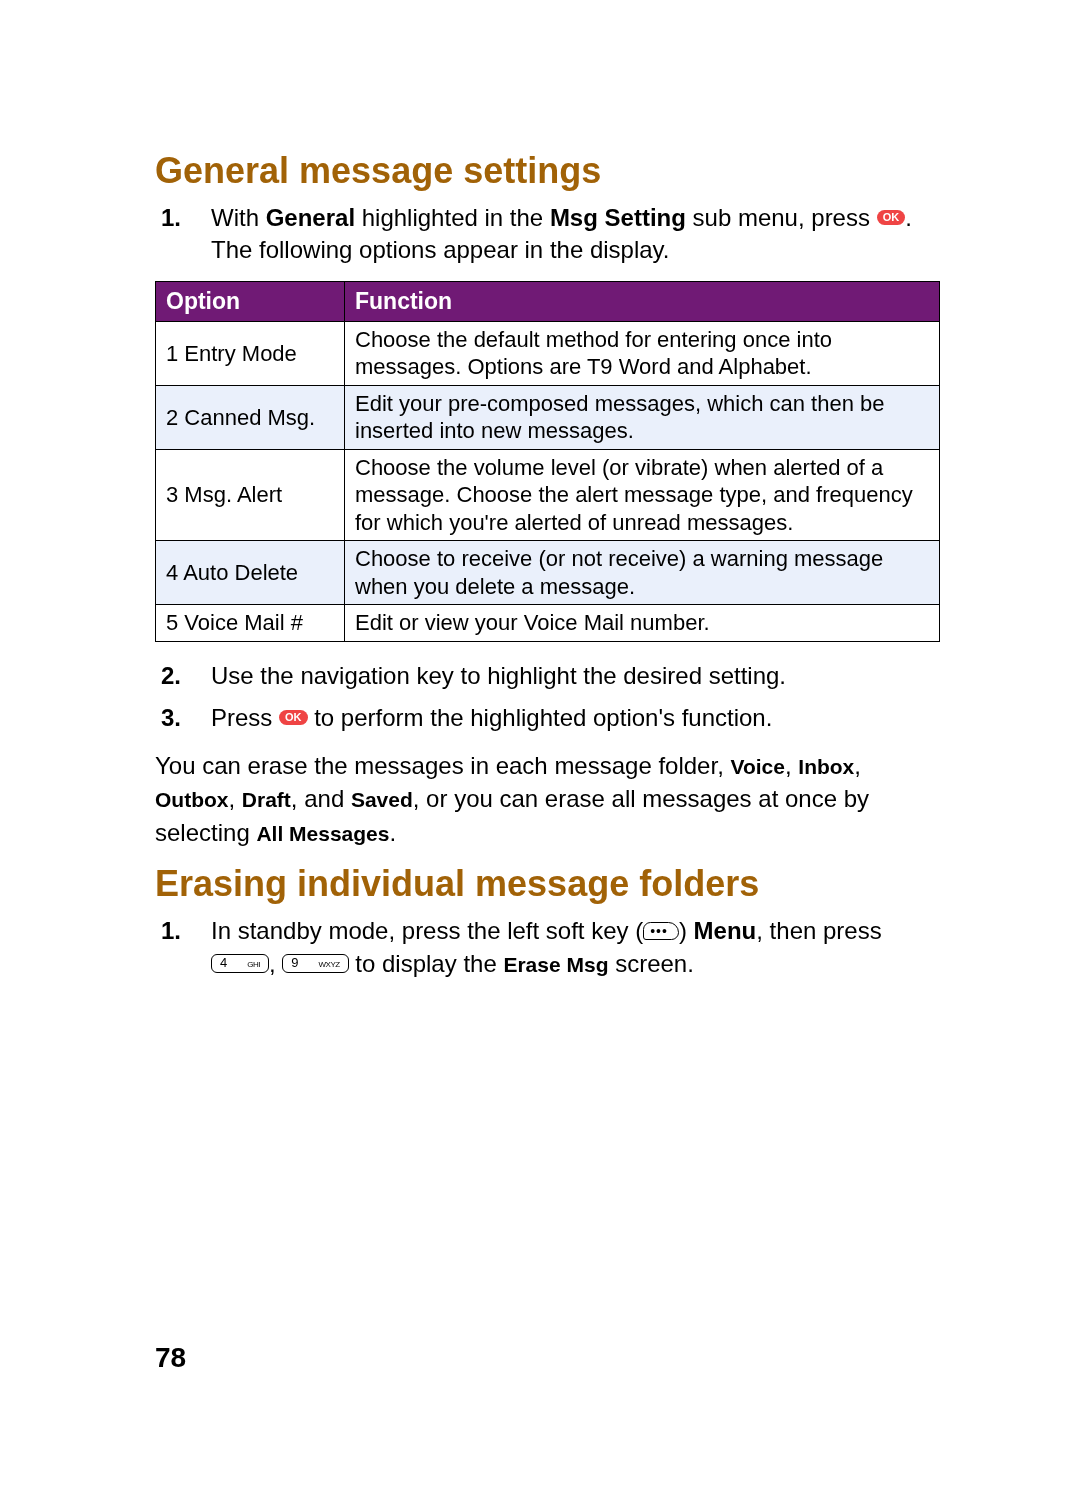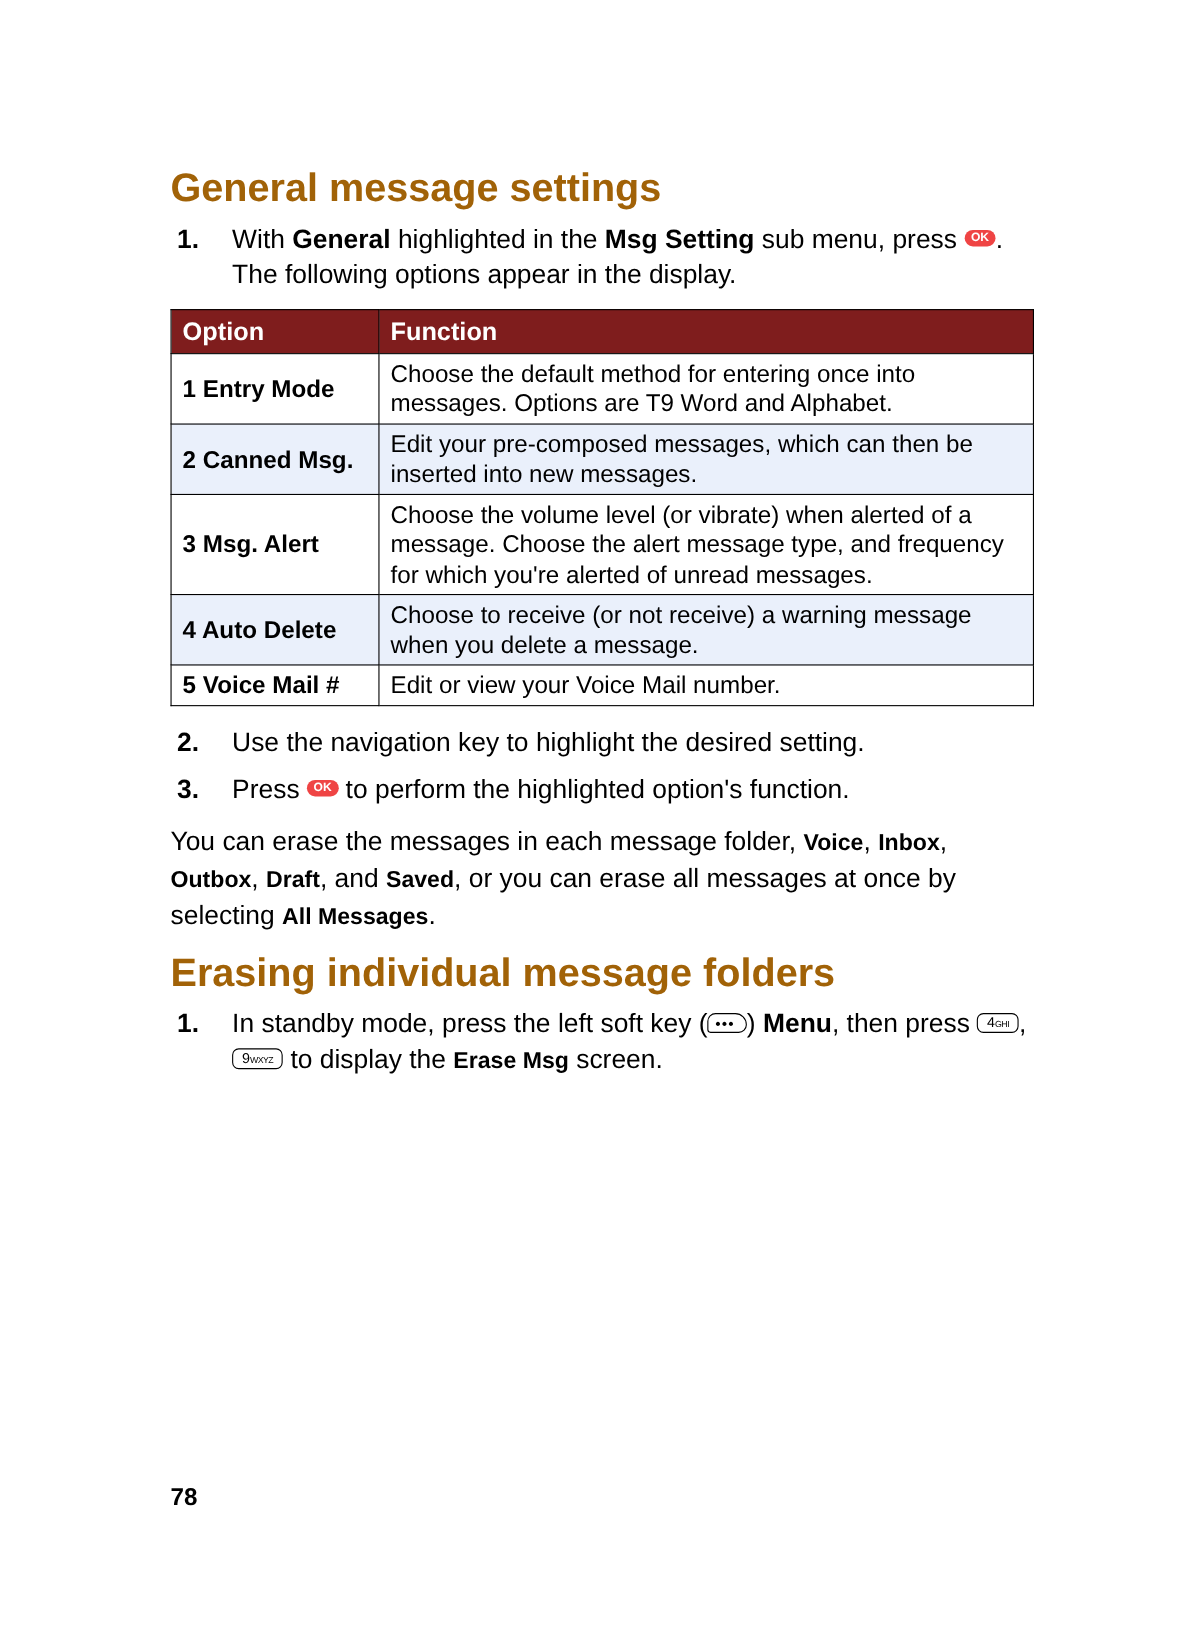--- a/index.html
+++ b/index.html
@@ -77,56 +77,56 @@
     display: inline-block;
     vertical-align: middle;
     border: 1.5px solid #000;
     border-radius: 6px;
     padding: 1px 8px;
     font-size: 13px;
     line-height: 1.1;
     position: relative;
     top: -2px;
   }
-  .num-key .sub { font-size: 8px; letter-spacing: -0.5px; }
+  .num-key .sub { font-size: 8px; letter-spacing: -0.5px; padding-left: 20px; }
   table.opts {
     border-collapse: collapse;
     width: 100%;
     margin: 4px 0 18px 0;
   }
   table.opts th {
-    background: #7f1d1d;
+    background: #701a75;
     color: #fff;
     font-size: 23px;
     font-weight: bold;
     text-align: left;
     padding: 6px 10px;
     border: 1px solid #000;
   }
   table.opts td {
     border: 1px solid #000;
     padding: 4px 10px;
     font-size: 22px;
     line-height: 1.25;
     vertical-align: middle;
   }
   table.opts tr.alt td { background: #eaf0fb; }
-  table.opts td.optcol { font-weight: bold; white-space: nowrap; width: 168px; }
+  table.opts td.optcol { font-weight: normal; white-space: nowrap; width: 168px; }
   .body-para {
     font-size: 24px;
     line-height: 1.4;
     margin: 0 0 14px 0;
     color: #000;
   }
   .page-number {
     position: absolute;
     left: 155px;
     bottom: 118px;
     font-weight: bold;
-    font-size: 22px;
+    font-size: 28px;
   }
 </style>
 </head>
 <body>
 
 <div class="page">
 
   <div class="h3">General message settings</div>
 
   <ol class="steps">

